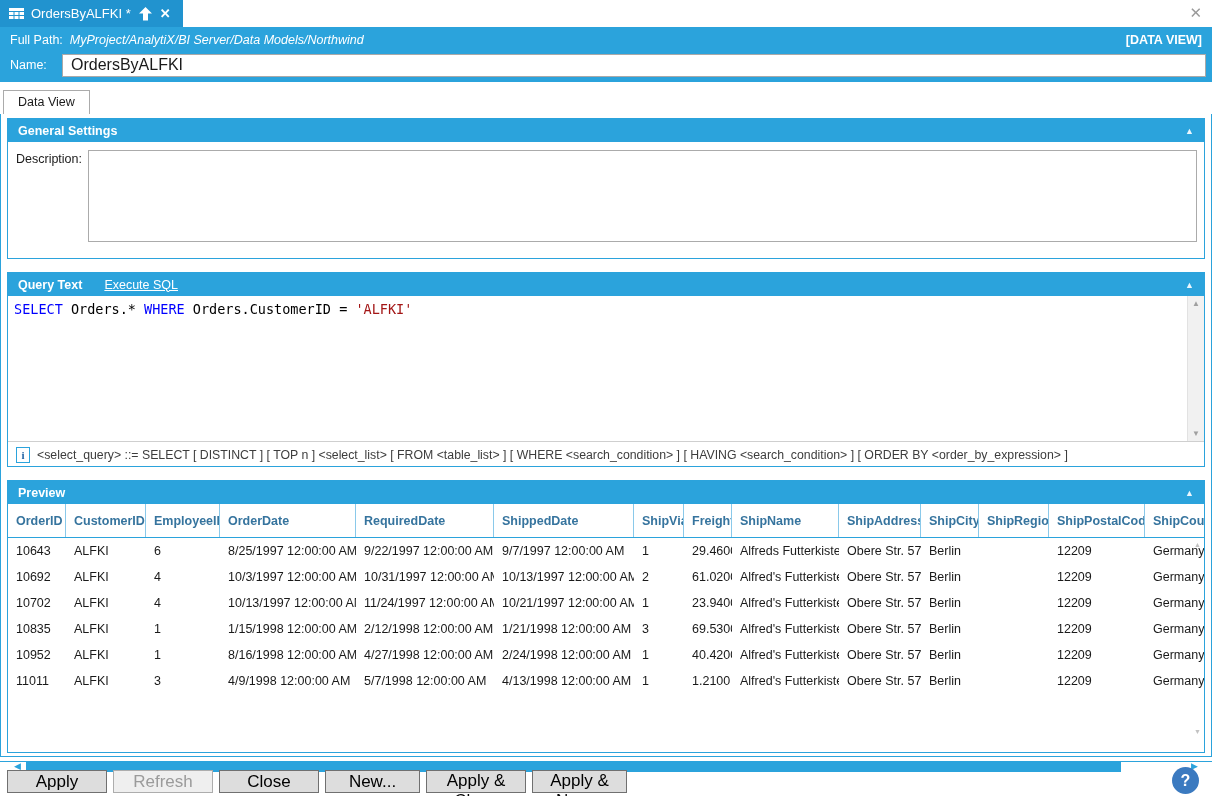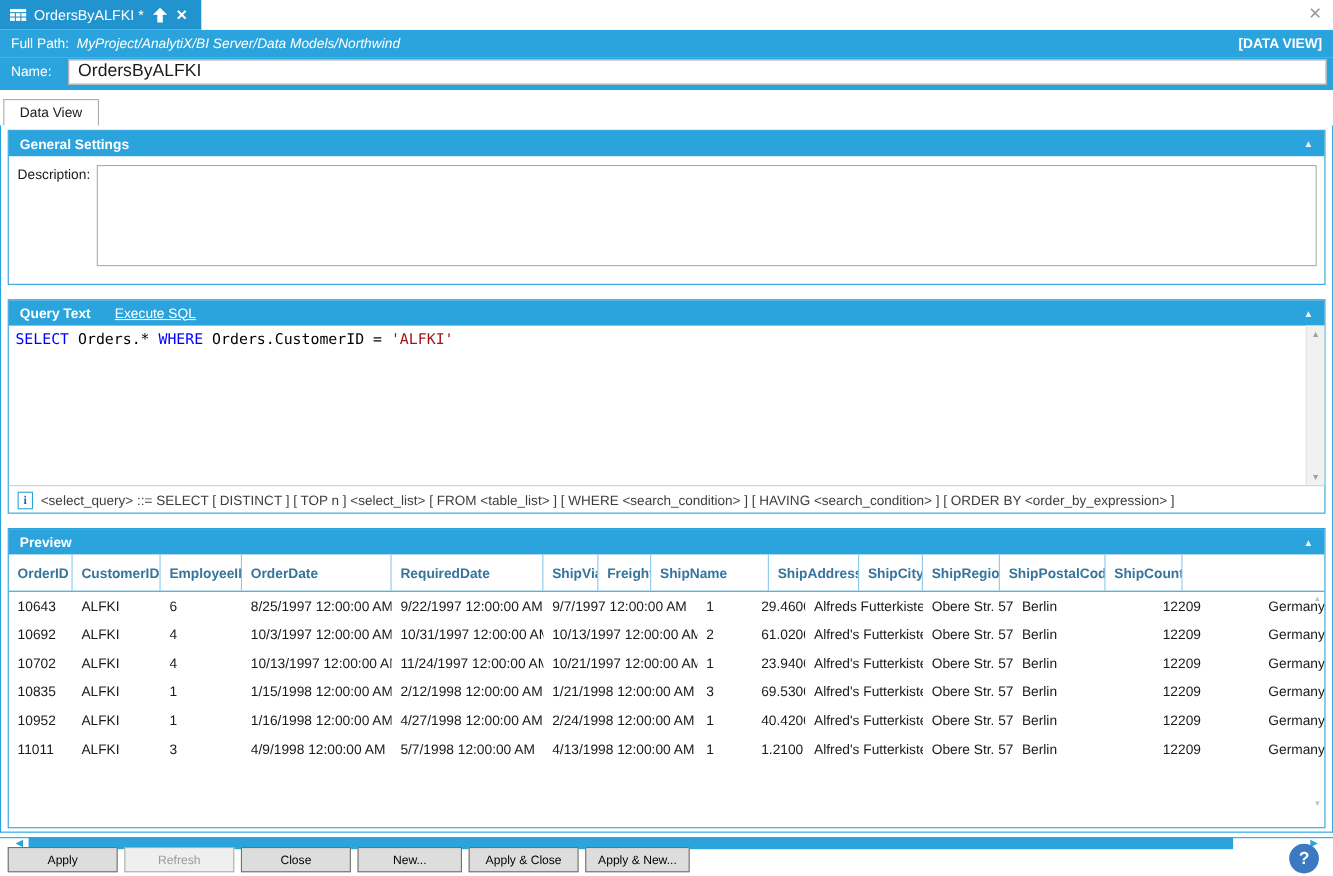--- a/index.html
+++ b/index.html
@@ -112,21 +112,21 @@
     height:15px; margin:22px 6px 5px 6px; display:flex; align-items:center; gap:5px;
   }
   .hs-arrow { color:#2ba3dc; font-size:9px; line-height:1; cursor:pointer; }
   .hs-thumb { background:#2ba3dc; height:11px; width:1095px; cursor:pointer; }
   .hs-gap { flex:1; }
 
   
   .foot-sep { border:none; border-top:1px solid #2ba3dc; margin-top:4px; }
   .footer { display:flex; gap:6px; padding:8px 0 0 7px; position:relative; }
   .btn {
-    height:23px; background:#dddddd; border:1px solid #707070; font-size:11px;
+    height:23px; background:#dddddd; border:1px solid #707070; font-size:17px;
     font-family:"Liberation Sans", sans-serif; color:#000; cursor:pointer; padding:0 4px;
   }
   .btn:disabled { background:#efefef; border-color:#adadad; color:#9b9b9b; cursor:default; }
   .help {
     position:absolute; right:13px; top:5px; width:27px; height:27px; border-radius:50%;
     background:#3b7ac0; color:#fff; font-weight:bold; font-size:16px;
     display:flex; align-items:center; justify-content:center; cursor:pointer;
   }
 </style>
 </head>
@@ -209,20 +209,21 @@
       <span class="collapse">▲</span>
     </div>
     <div class="tablewrap">
       <div id="tbl">
           <div class="trow th-row">
             <div class="th" style="width: 58px;">OrderID</div>
             <div class="th" style="width: 80px;">CustomerID</div>
             <div class="th" style="width: 74px;">EmployeeID</div>
             <div class="th" style="width: 136px;">OrderDate</div>
             <div class="th" style="width: 138px;">RequiredDate</div>
+            <div class="th" style="width: 140px;">ShippedDate</div>
             <div class="th" style="width: 50px;">ShipVia</div>
             <div class="th" style="width: 48px;">Freight</div>
             <div class="th" style="width: 107px;">ShipName</div>
             <div class="th" style="width: 82px;">ShipAddress</div>
             <div class="th" style="width: 58px;">ShipCity</div>
             <div class="th" style="width: 70px;">ShipRegion</div>
             <div class="th" style="width: 96px;">ShipPostalCode</div>
             <div class="th" style="width: 70px;">ShipCountry</div>
           </div>
           <div class="trow d-row">
@@ -286,21 +287,21 @@
             <div class="td" style="width: 82px;">Obere Str. 57</div>
             <div class="td" style="width: 58px;">Berlin</div>
             <div class="td" style="width: 70px;"></div>
             <div class="td" style="width: 96px;">12209</div>
             <div class="td" style="width: 70px;">Germany</div>
           </div>
           <div class="trow d-row">
             <div class="td" style="width: 58px;">10952</div>
             <div class="td" style="width: 80px;">ALFKI</div>
             <div class="td" style="width: 74px;">1</div>
-            <div class="td" style="width: 136px;">1/16/1998 12:00:00 AM</div>
+            <div class="td" style="width: 136px;">8/16/1998 12:00:00 AM</div>
             <div class="td" style="width: 138px;">4/27/1998 12:00:00 AM</div>
             <div class="td" style="width: 140px;">2/24/1998 12:00:00 AM</div>
             <div class="td" style="width: 50px;">1</div>
             <div class="td" style="width: 48px;">40.4200</div>
             <div class="td" style="width: 107px;">Alfred's Futterkiste</div>
             <div class="td" style="width: 82px;">Obere Str. 57</div>
             <div class="td" style="width: 58px;">Berlin</div>
             <div class="td" style="width: 70px;"></div>
             <div class="td" style="width: 96px;">12209</div>
             <div class="td" style="width: 70px;">Germany</div>

